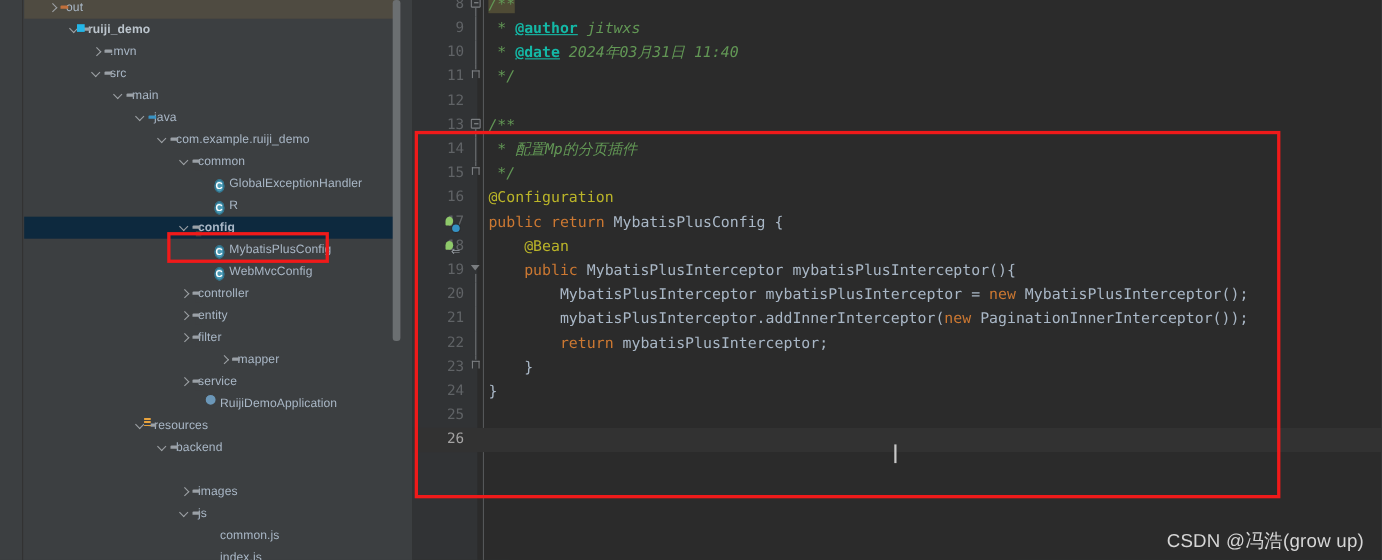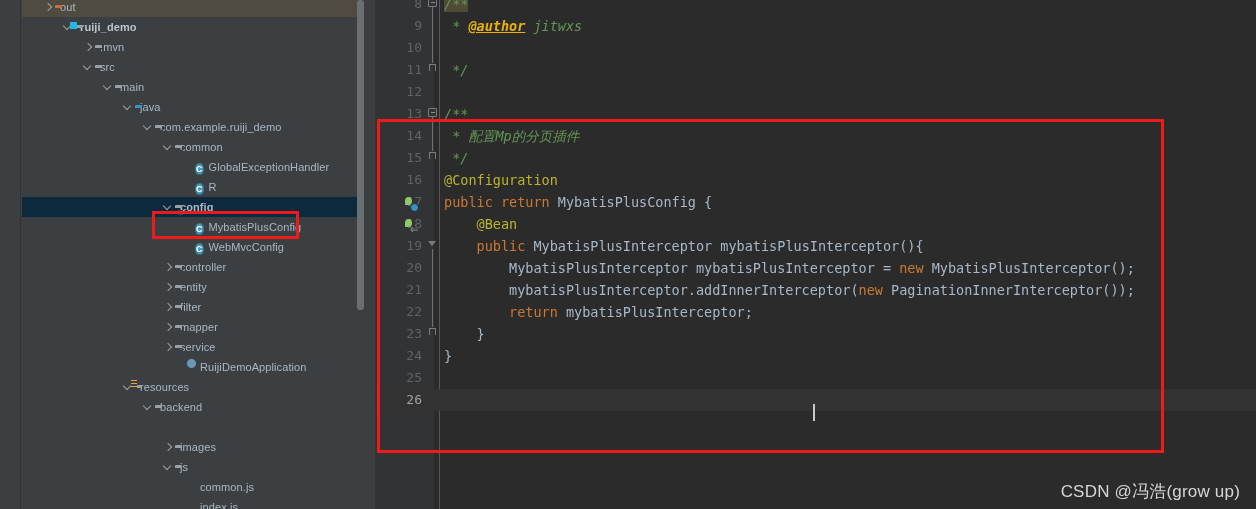--- a/index.html
+++ b/index.html
@@ -228,21 +228,21 @@
   .lnum.current { color: #a4a3a3; }
   .code {
     position: absolute; left: 69px; top: 0;
     height: 22px; line-height: 22px;
     white-space: pre;
     font-family: "DejaVu Sans Mono", monospace;
     font-size: 13.5px;
     color: #a9b7c6;
   }
   .cmt { color: #629755; font-style: italic; }
-  .cmt-tag { color: #eab308; font-style: italic; font-weight: bold; text-decoration: underline; }
+  .cmt-tag { color: #14b8a6; font-weight: bold; text-decoration: underline; }
   .cmt-hl { color: #629755; font-style: italic; background: #4f4b35; }
   .kw  { color: #cc7832; }
   .ann { color: #bbb529; }
   .id  { color: #a9b7c6; }
 
   
   .fold {
     position: absolute; left: 52px;
     width: 10px; height: 22px;
   }
@@ -406,21 +406,21 @@
         <div class="row" style="top: 277px; padding-left: 140px;">
           <span class="arrow right"></span>
           <span class="ico"><span class="ic-package"></span></span>
           <span class="row-label">entity</span>
         </div>
         <div class="row" style="top: 297px; padding-left: 140px;">
           <span class="arrow right"></span>
           <span class="ico"><span class="ic-package"></span></span>
           <span class="row-label">filter</span>
         </div>
-        <div class="row" style="top: 317px; padding-left: 140px;">
+        <div class="row" style="top: 317px; padding-left: 140px; margin-left: 36px;">
           <span class="arrow right"></span>
           <span class="ico"><span class="ic-package"></span></span>
           <span class="row-label">mapper</span>
         </div>
         <div class="row" style="top: 337px; padding-left: 140px;">
           <span class="arrow right"></span>
           <span class="ico"><span class="ic-package"></span></span>
           <span class="row-label">service</span>
         </div>
         <div class="row" style="top: 357px; padding-left: 160px;">
@@ -481,20 +481,21 @@
           <div class="fold">
             <span class="fold-line"></span>
           </div>
           <div class="code"><span class="cmt"> * </span><span class="cmt-tag">@author</span><span class="cmt"> jitwxs</span></div>
         </div>
         <div class="gline" style="top: 37px;">
           <div class="lnum">10</div>
           <div class="fold">
             <span class="fold-line"></span>
           </div>
+          <div class="code"><span class="cmt"> * </span><span class="cmt-tag">@date</span><span class="cmt"> 2024年03月31日 11:40</span></div>
         </div>
         <div class="gline" style="top: 59px;">
           <div class="lnum">11</div>
           <div class="fold">
             <span class="fold-line" style="height: 4px;"></span>
             <span class="fold-end" style="top: 5px;"></span>
           </div>
           <div class="code"><span class="cmt"> */</span></div>
         </div>
         <div class="gline" style="top: 81px;">

